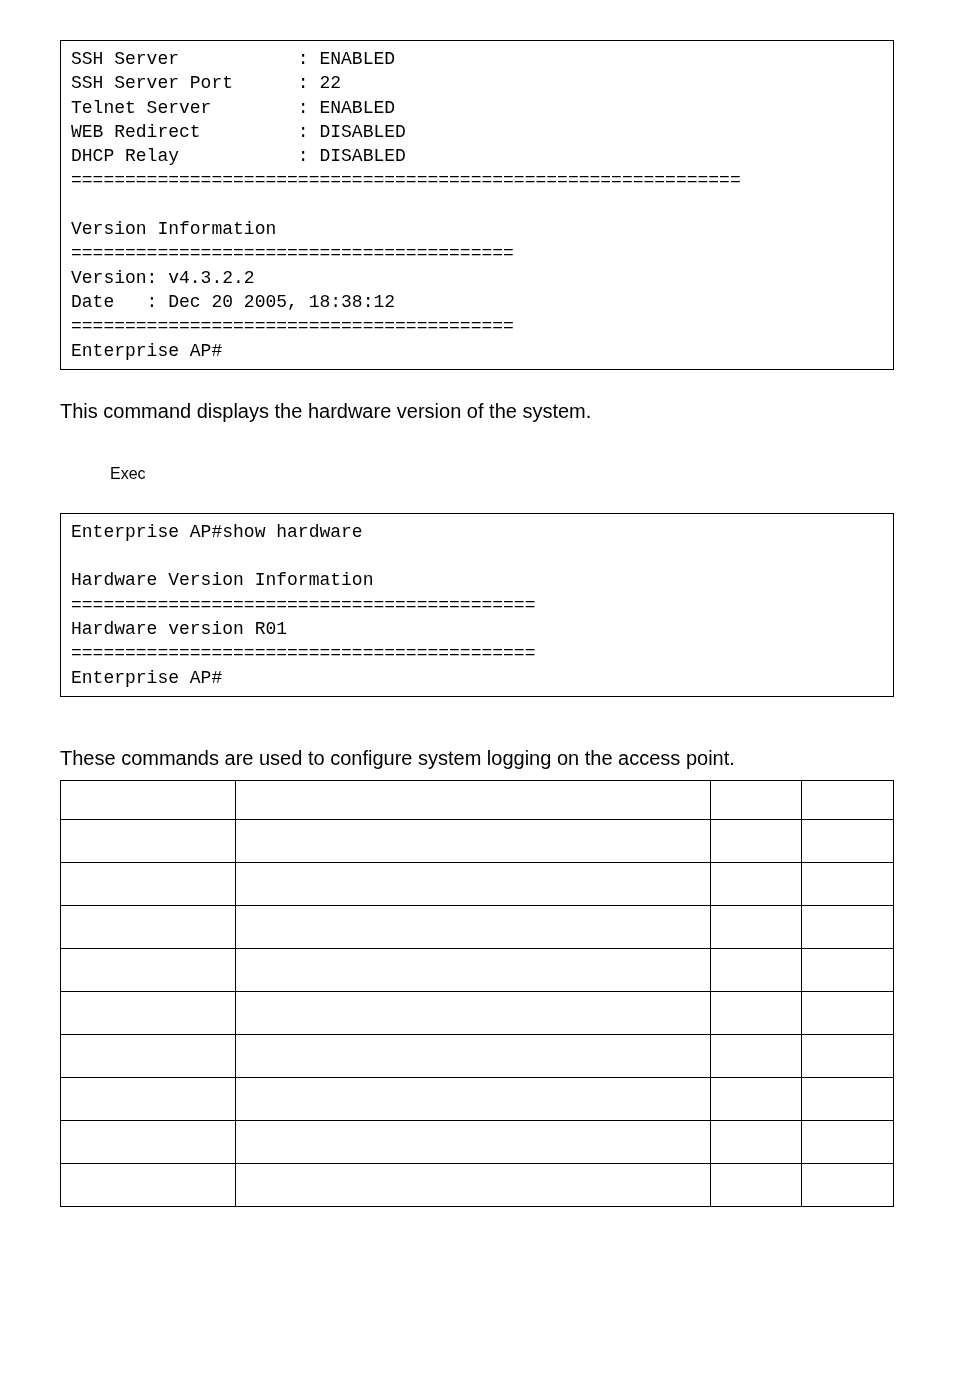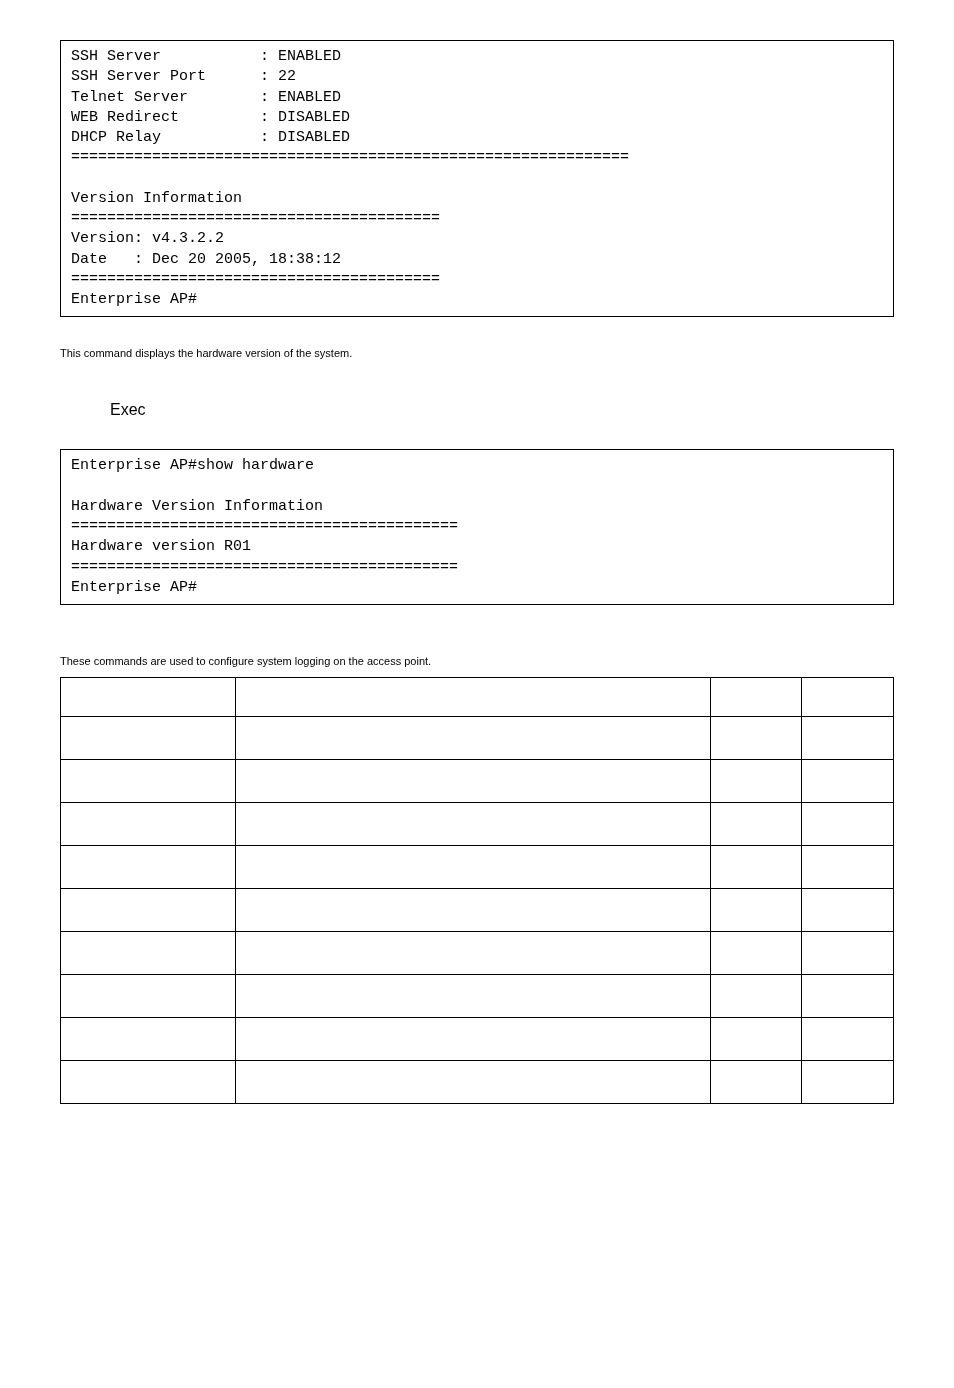--- a/index.html
+++ b/index.html
@@ -9,28 +9,28 @@
     background: #fff;
     margin: 0;
     padding: 40px 60px 40px 60px;
     width: 954px;
     box-sizing: border-box;
   }
   .code-block {
     border: 1px solid #000;
     padding: 6px 10px;
     font-family: "Courier New", Courier, monospace;
-    font-size: 15px;
+    font-size: 18px;
     white-space: pre;
     line-height: 1.35;
     margin-bottom: 20px;
   }
   .section-text {
     margin: 30px 0 10px 0;
-    font-size: 11px;
+    font-size: 20px;
   }
   .indent {
     margin-left: 50px;
     margin-top: 42px;
     margin-bottom: 30px;
     font-size: 16px;
   }
   table.cmd-table {
     border-collapse: collapse;
     width: 100%;

